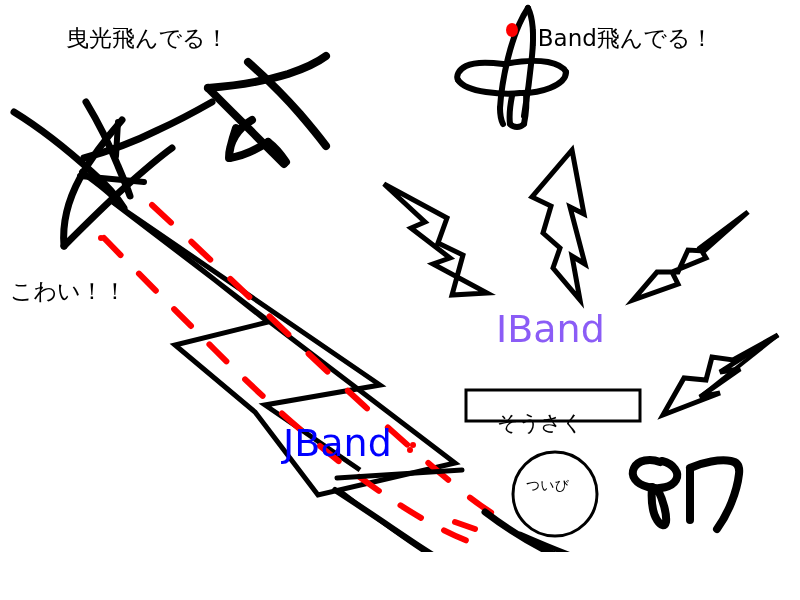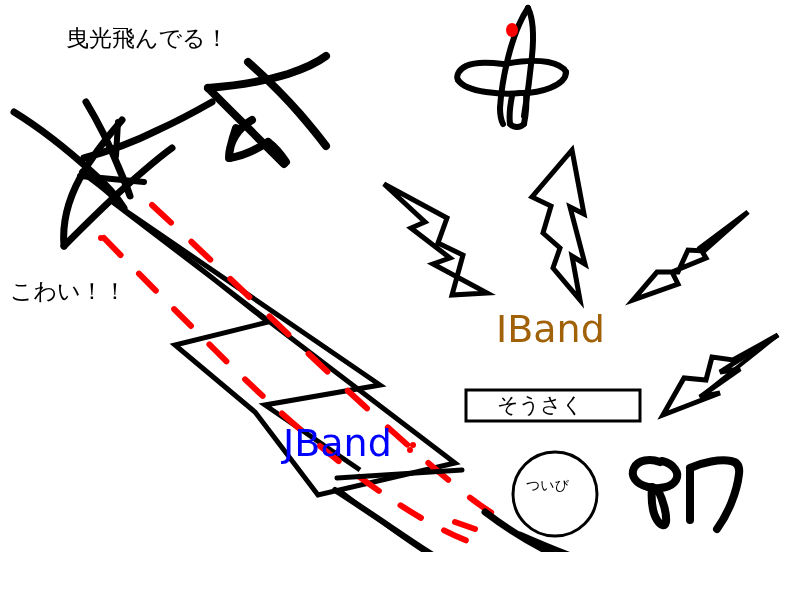--- a/index.html
+++ b/index.html
@@ -52,25 +52,25 @@
     top: 424px;
     font-family: "DejaVu Sans", "Liberation Sans", sans-serif;
     font-size: 38px;
     color: #0000ff;
   }
   #label-iband {
     left: 496px;
     top: 310px;
     font-family: "DejaVu Sans", "Liberation Sans", sans-serif;
     font-size: 38px;
-    color: #a16207;
+    color: #8b5cf6;
   }
   #label-sousaku {
     left: 497px;
-    top: 395px;
+    top: 413px;
     font-size: 21px;
     font-family: "DejaVu Sans", "Liberation Sans", sans-serif;
     color: #000000;
     text-align: center;
   }
   #label-tsuibi {
     left: 526px;
     top: 478px;
     font-size: 14px;
     font-family: "DejaVu Sans", "Liberation Sans", sans-serif;
@@ -223,20 +223,21 @@
     <g>
       <circle cx="101" cy="238" r="3" fill="#ff0000"></circle>
       <circle cx="413" cy="445" r="3" fill="#ff0000"></circle>
       <circle cx="410" cy="450" r="3" fill="#ff0000"></circle>
     </g>
 
   </svg>
 
   <div class="label jp-text" id="label-tracer">曳光飛んでる！</div>
 
+  <div class="label jp-text" id="label-iband-flying">IBand飛んでる！</div>
 
   <div class="label jp-text" id="label-kowai">こわい！！</div>
 
   <div class="label" id="label-jband">JBand</div>
 
   <div class="label" id="label-iband">IBand</div>
 
   <div class="label" id="label-sousaku">そうさく</div>
 
   <div class="label" id="label-tsuibi">ついび</div>

